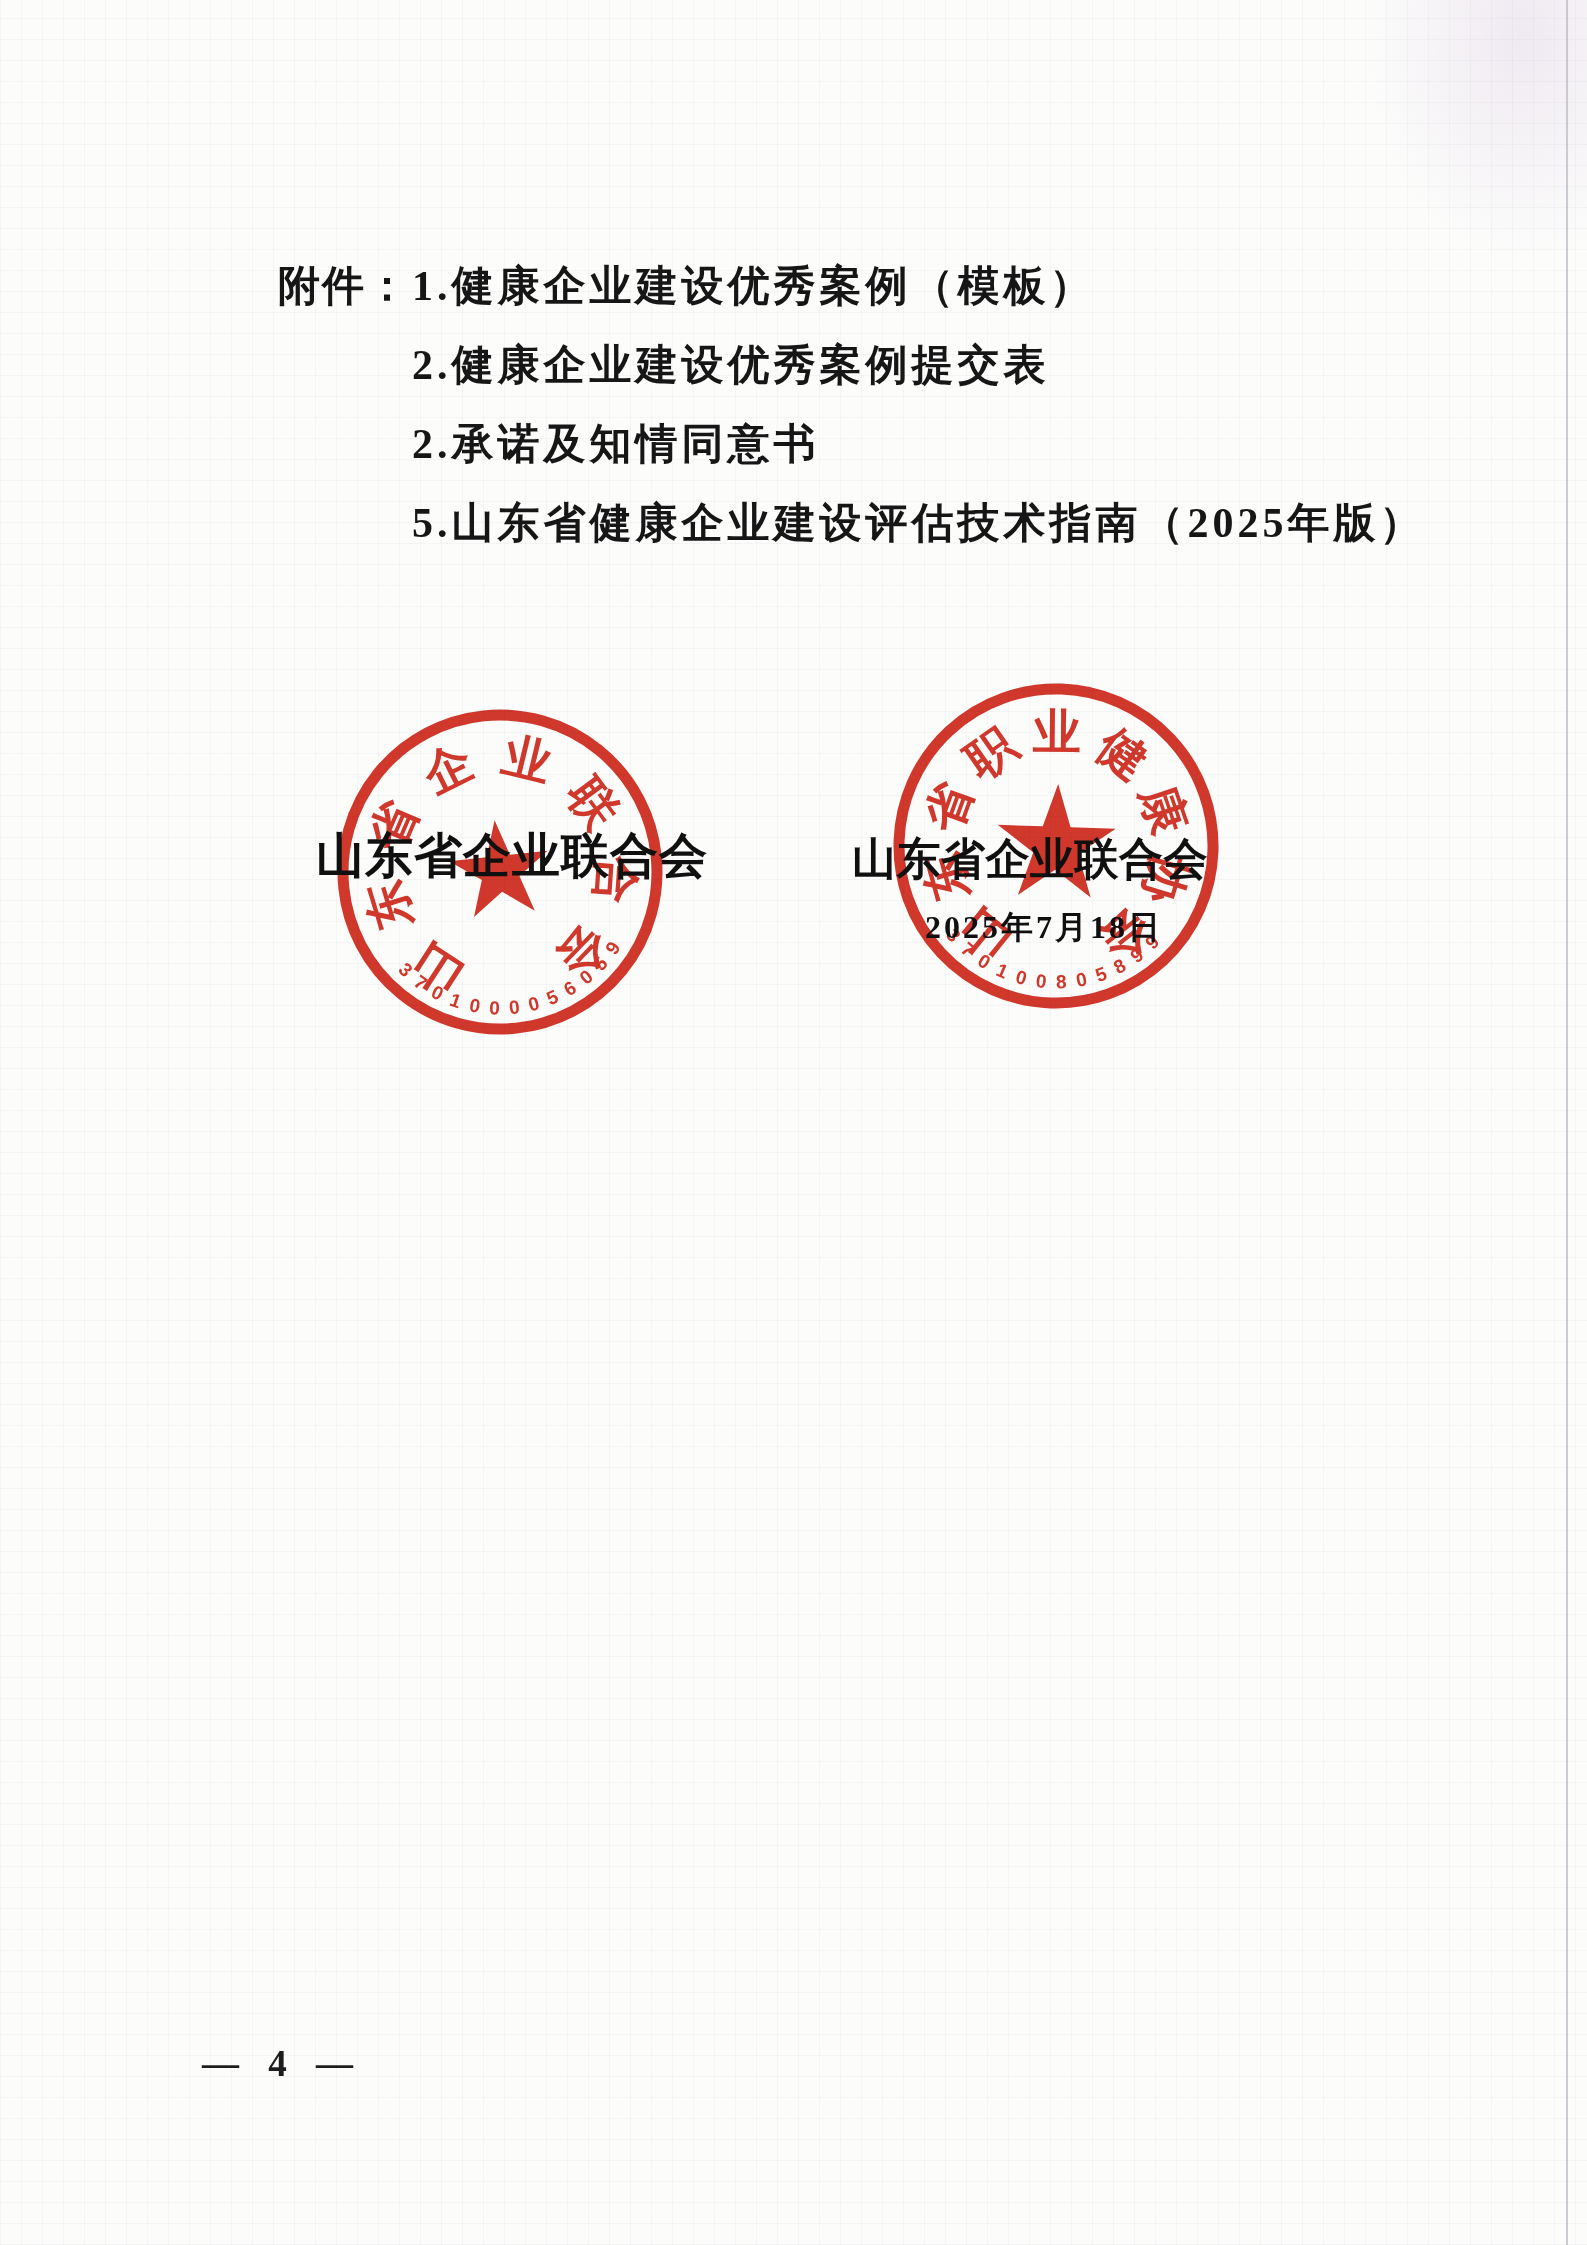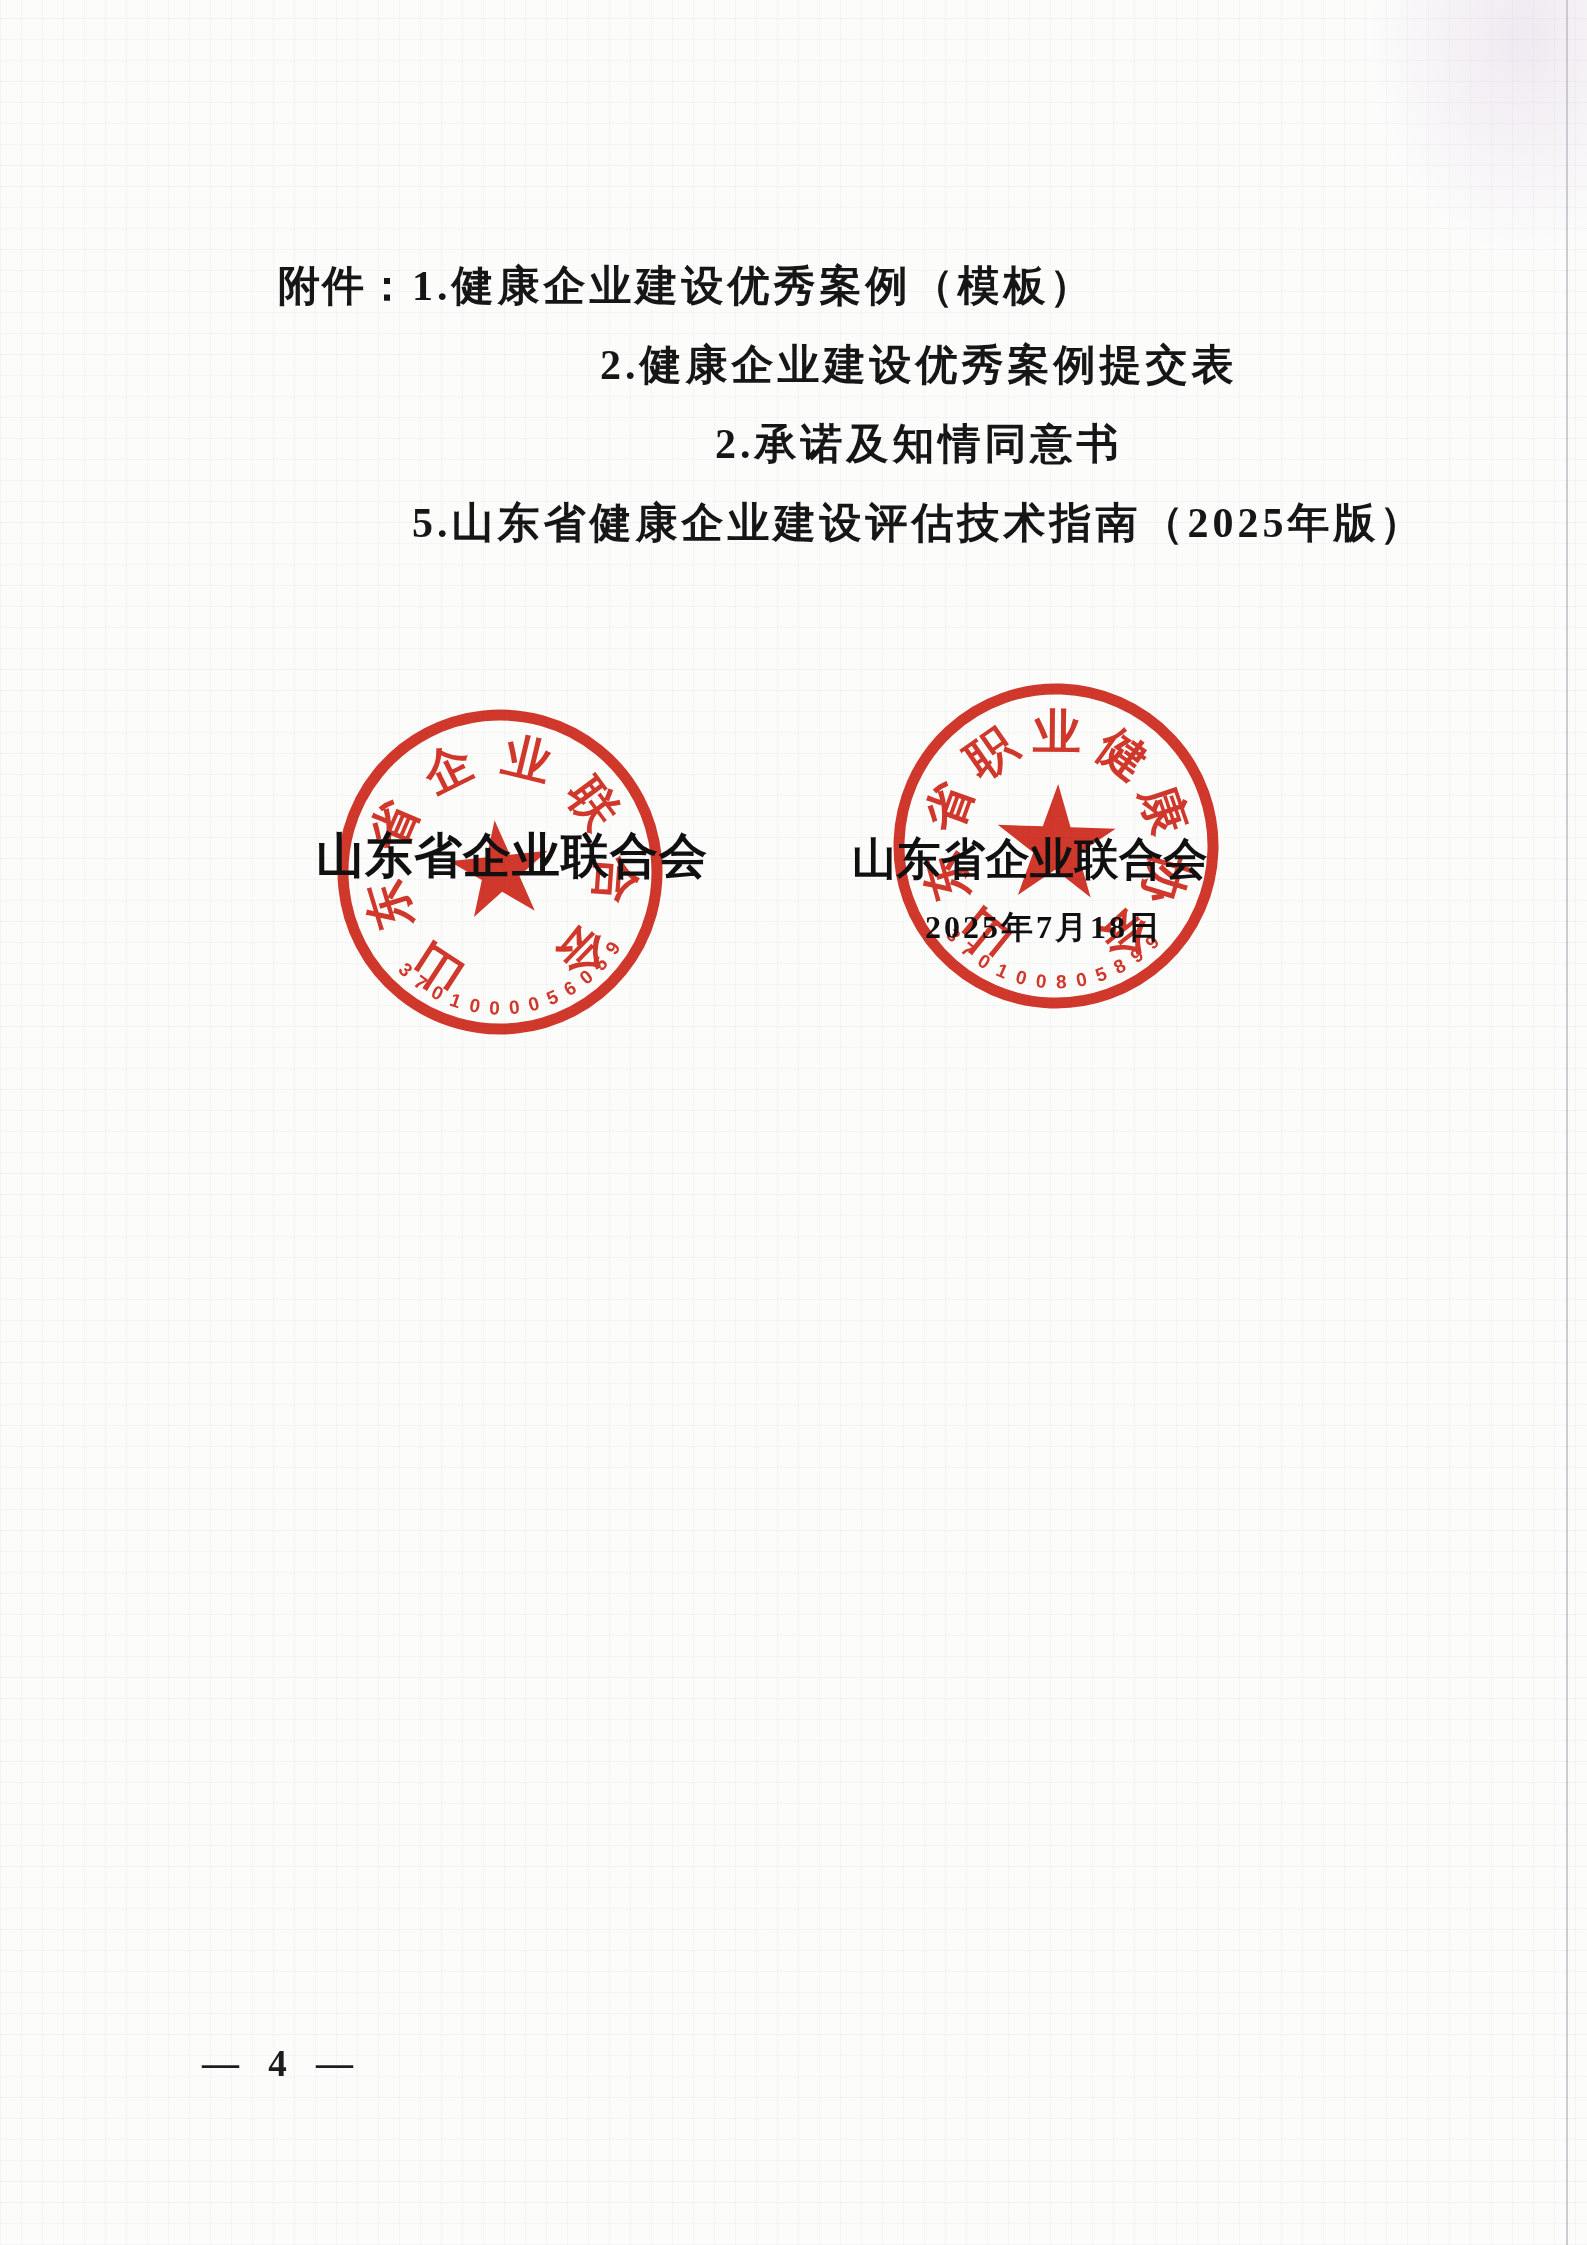--- a/index.html
+++ b/index.html
@@ -51,21 +51,21 @@
   }
   .att-line {
     height: 79px;
     line-height: 79px;
   }
   .att-label {
     display: inline-block;
     width: 134px;
     letter-spacing: 2px;
   }
-  .att-line.indent { padding-left: 134px; text-align: center; }
+  .att-line.indent { padding-left: 134px; }
 
   
   .stamp {
     position: absolute;
     width: 340px;
     height: 340px;
     opacity: 0.93;
     mix-blend-mode: multiply;
   }
   .stamp-left  { left: 330px; top: 702px; transform: rotate(-6deg); }

